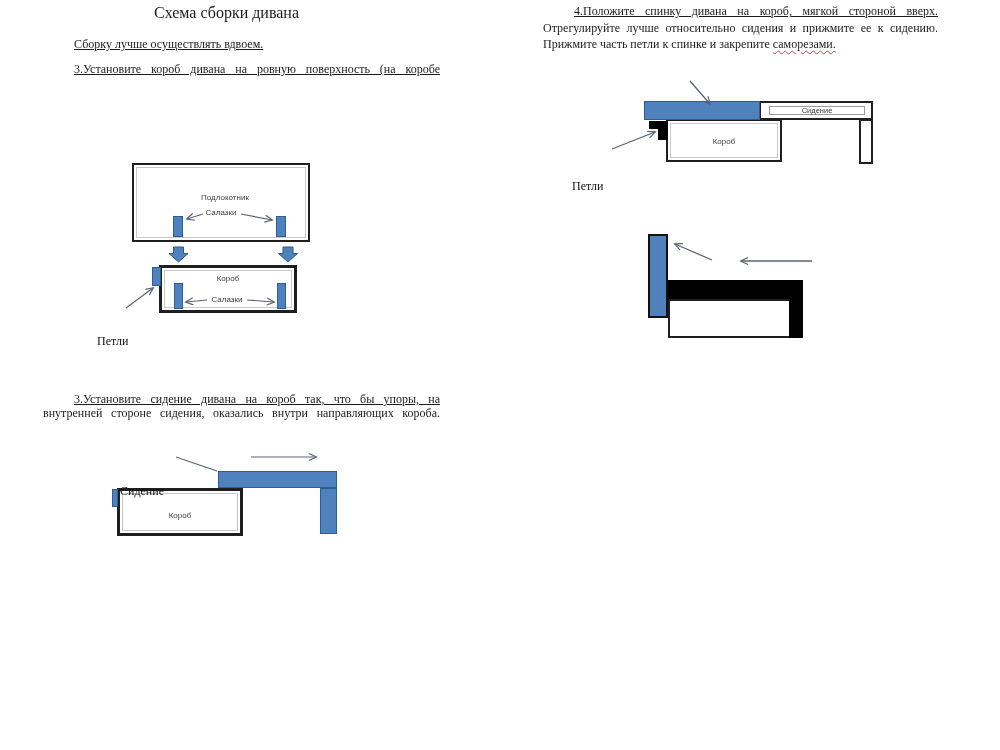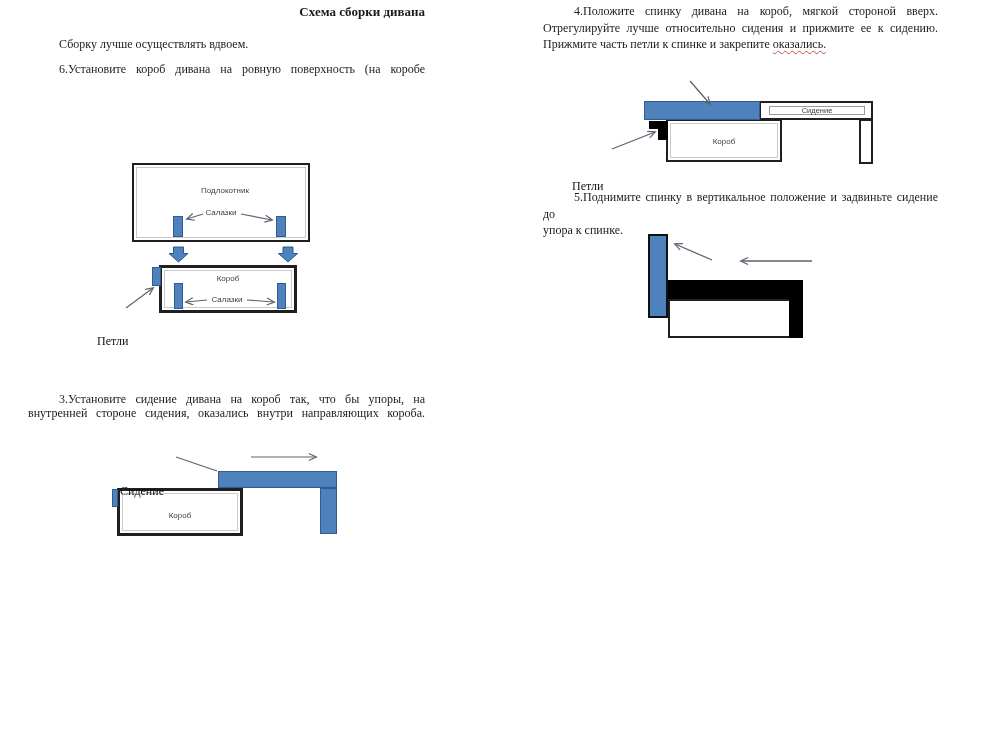--- a/index.html
+++ b/index.html
@@ -9,38 +9,38 @@
     width: 1000px;
     height: 750px;
     background: #ffffff;
     font-family: "Liberation Serif", serif;
     color: #1b1b1b;
     overflow: hidden;
   }
   .title {
     position: absolute;
     left: 28px; top: 4px; width: 397px;
-    text-align: right;
-    font-weight: bold;
-    font-size: 13px;
+    text-align: center;
+    font-weight: normal;
+    font-size: 16px;
   }
   .para {
     position: absolute;
-    left: 28px;
+    left: 43px;
     width: 397px;
     font-size: 12px;
     line-height: 14px;
   }
   .rp {
     left: 543px;
     width: 395px;
     line-height: 16.5px;
   }
   .jst { text-align: justify; text-align-last: justify; }
-  .ind { text-indent: 31px; }
+  .ind { text-indent: 31px; text-decoration: underline; }
   .spell {
     text-decoration: underline;
     text-decoration-style: wavy;
     text-decoration-color: #c0504d;
     text-decoration-thickness: 1px;
     text-underline-offset: 2px;
   }
   .diag { position: absolute; }
   .dbox {
     position: absolute;
@@ -95,31 +95,31 @@
         <path d="M0.5,0.5 L8,4 L0.5,7.5" fill="none" stroke="#5a6470" stroke-width="1.2"></path>
       </marker>
     </defs>
   </svg>
 
   <div class="title">Схема сборки дивана</div>
 
   <div class="para ind" style="top:37px">Сборку лучше осуществлять вдвоем.</div>
 
   <div class="para" style="top:62px">
-    <div class="jst ind">6.Установите короб дивана на ровную поверхность (на коробе</div>
+    <div class="jst ind">3.Установите короб дивана на ровную поверхность (на коробе</div>
   </div>
 
   <div class="para" style="top:101px">
   </div>
 
   <div class="diag" style="left:95px; top:160px; width:230px; height:158px">
     <div class="dbox z1" style="left:37px; top:3px; width:178px; height:79px">
       <div class="inner"></div>
     </div>
-    <div class="slabel z3" style="left:37px; top:26px; width:186px">Подлокотник</div>
+    <div class="slabel z3" style="left:37px; top:33px; width:186px">Подлокотник</div>
     <div class="slabel z3" style="left:86px; top:48px; width:80px">Салазки</div>
     <div class="brect z2" style="left:78px; top:56px; width:10px; height:21px"></div>
     <div class="brect z2" style="left:181px; top:56px; width:10px; height:21px"></div>
 
     <div class="dbox thick z1" style="left:64px; top:105px; width:138px; height:48px">
       <div class="inner"></div>
     </div>
     <div class="slabel z3" style="left:64px; top:114px; width:138px">Короб</div>
     <div class="brect z2" style="left:57px; top:107px; width:9px; height:19px"></div>
     <div class="brect z2" style="left:79px; top:123px; width:9px; height:26px"></div>
@@ -156,21 +156,21 @@
     <svg class="overlay" width="240" height="95">
       <line x1="66" y1="9" x2="107" y2="23" stroke="#5a6470" stroke-width="1.2"></line>
       <line x1="141" y1="9" x2="206" y2="9" stroke="#5a6470" stroke-width="1.2" marker-end="url(#ah)"></line>
     </svg>
   </div>
 
 
   <div class="para rp" style="top:3px">
     <div class="jst ind">4.Положите спинку дивана на короб, мягкой стороной вверх.</div>
     <div class="jst">Отрегулируйте лучше относительно сидения и прижмите ее к сидению.</div>
-    <div><span>Прижмите часть петли к спинке и закрепите </span><span class="spell">оказались.</span></div>
+    <div><span>Прижмите часть петли к спинке и закрепите </span><span class="spell">саморезами.</span></div>
   </div>
 
   <div class="diag" style="left:560px; top:65px; width:332px; height:105px">
     <div class="serlabel z3" style="left:103px; top:1px; width:52px; text-align:center">Спинка</div>
     <div class="brect z3" style="left:84px; top:36px; width:116px; height:19px"></div>
     <div class="dbox z2" style="left:199px; top:36px; width:114px; height:19px; background:#fff">
       <div class="seat-inner">
         <span class="slabel" style="font-size:7.5px">Сидение</span>
       </div>
     </div>
@@ -181,24 +181,20 @@
     </div>
     <div class="blk z2" style="left:89px; top:56px; width:19px; height:8px"></div>
     <div class="blk z2" style="left:98px; top:63px; width:10px; height:12px"></div>
     <div class="serlabel z3" style="left:12px; top:79px">Петли</div>
     <svg class="overlay" width="332" height="105">
       <line x1="130" y1="16" x2="150" y2="39" stroke="#5a6470" stroke-width="1.3" marker-end="url(#ah)"></line>
       <line x1="52" y1="84" x2="95" y2="67" stroke="#5a6470" stroke-width="1.3" marker-end="url(#ah)"></line>
     </svg>
   </div>
 
-  <div class="para rp" style="top:189px">
-    <div class="jst ind">5.Поднимите спинку в вертикальное положение и задвиньте сидение до</div>
-    <div>упора к спинке.</div>
-  </div>
 
   <div class="diag" style="left:630px; top:225px; width:205px; height:125px">
     <div class="brect z2" style="left:18px; top:9px; width:20px; height:84px; border:2px solid #111"></div>
     <div class="dbox z1" style="left:38px; top:74px; width:123px; height:39px"></div>
     <div class="blk z2" style="left:38px; top:55px; width:135px; height:19px"></div>
     <div class="blk z2" style="left:159px; top:55px; width:14px; height:58px"></div>
     <svg class="overlay" width="205" height="125">
       <line x1="82" y1="35" x2="45" y2="19" stroke="#5a6470" stroke-width="1.3" marker-end="url(#ah)"></line>
       <line x1="182" y1="36" x2="111" y2="36" stroke="#5a6470" stroke-width="1.3" marker-end="url(#ah)"></line>
     </svg>

